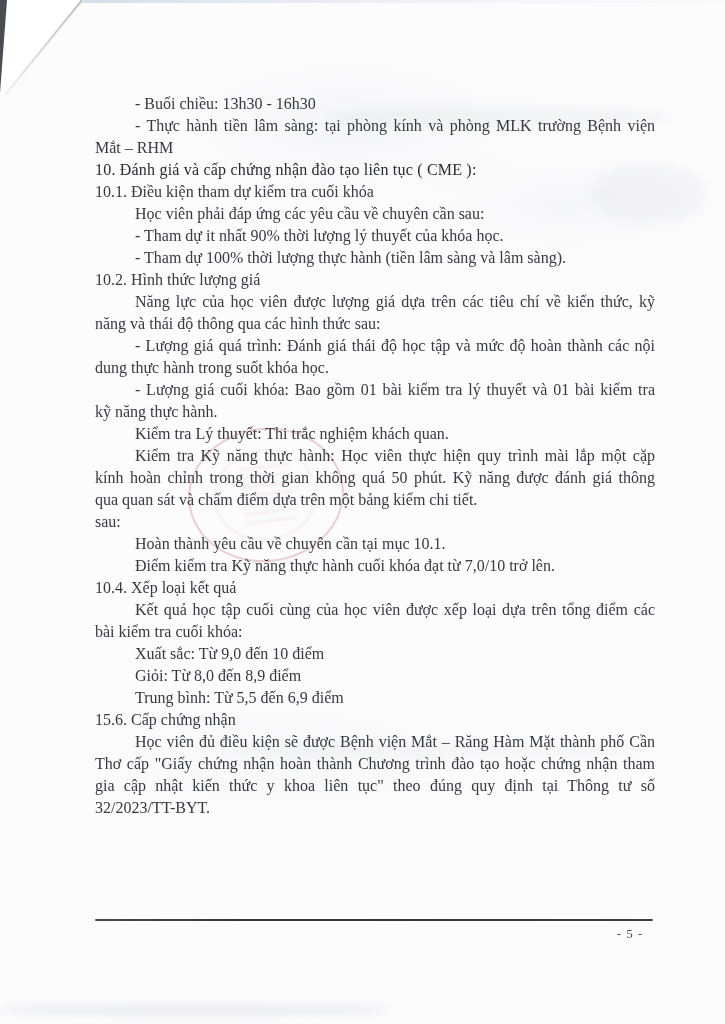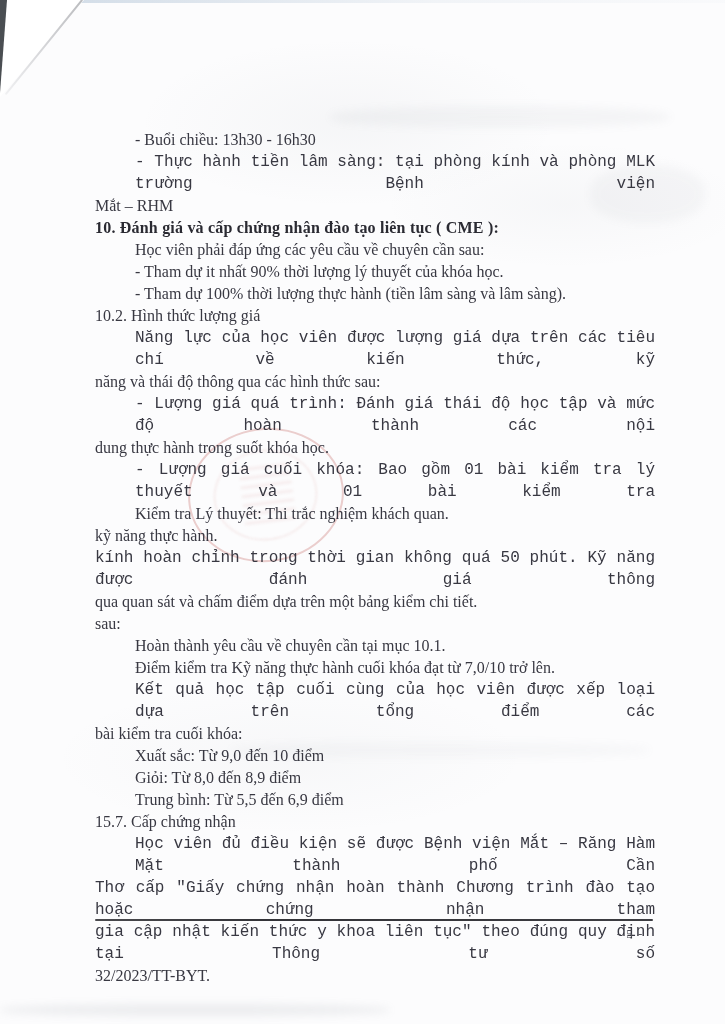--- a/index.html
+++ b/index.html
@@ -90,26 +90,25 @@
   }
   
   .content {
     position: absolute;
     left: 95px;
     top: 93px;
     width: 560px;
     font-size: 16px;
     line-height: 22px;
     color: #383842;
-    margin-top: 36px;
   }
   .ln { min-height: 22px; }
   .i1 { padding-left: 40px; }
-  .j  { text-align: justify; text-align-last: justify; font-family: Liberation Mono, monospace; }
-  .b  { font-weight: bold; color: #2a2a32; letter-spacing: 0.2px; }
+  .j  { text-align: justify; text-align-last: justify; }
+  .b  { font-weight: normal; color: #2a2a32; letter-spacing: 0.2px; }
   
   .footer-rule {
     position: absolute;
     left: 95px;
     top: 919px;
     width: 558px;
     height: 2px;
     background: linear-gradient(to right, #4a4a4e, #333338 30%, #3d3d42);
     border-radius: 1px;
   }
@@ -142,42 +141,45 @@
   <div class="stamp">
     <div class="stamp-inner"></div>
     <div class="stamp-marks"></div>
   </div>
 
   <div class="content">
     <div class="ln i1">- Buổi chiều: 13h30 -  16h30</div>
     <div class="ln i1 j">- Thực hành tiền lâm sàng:  tại phòng kính và phòng MLK trường Bệnh viện</div>
     <div class="ln">Mắt – RHM</div>
     <div class="ln b">10. Đánh giá và cấp chứng nhận đào tạo liên tục ( CME ):</div>
+    <div class="ln">10.1. Điều kiện tham dự kiểm tra cuối khóa</div>
     <div class="ln i1">Học viên phải đáp ứng các yêu cầu về chuyên cần sau:</div>
     <div class="ln i1">- Tham dự it nhất 90% thời lượng lý thuyết của khóa học.</div>
     <div class="ln i1">- Tham dự 100% thời lượng thực hành (tiền lâm sàng và lâm sàng).</div>
     <div class="ln">10.2. Hình thức lượng giá</div>
     <div class="ln i1 j">Năng lực của học viên được lượng giá dựa trên các tiêu chí về kiến thức, kỹ</div>
     <div class="ln">năng và thái độ thông qua các hình thức sau:</div>
     <div class="ln i1 j">- Lượng giá quá trình: Đánh giá thái độ học tập và mức độ hoàn thành các nội</div>
     <div class="ln">dung thực hành trong suốt khóa học.</div>
     <div class="ln i1 j">- Lượng giá cuối khóa: Bao gồm 01 bài kiểm tra lý thuyết và 01 bài kiểm tra</div>
+    <div class="ln">kỹ năng thực hành.</div>
     <div class="ln i1">Kiểm tra Lý thuyết: Thi trắc nghiệm khách quan.</div>
-    <div class="ln">kỹ năng thực hành.</div>
+    <div class="ln i1 j">Kiểm tra Kỹ năng thực hành: Học viên thực hiện quy trình mài lắp một cặp</div>
     <div class="ln j">kính hoàn chỉnh trong thời gian không quá 50 phút. Kỹ năng được đánh giá thông</div>
     <div class="ln">qua quan sát và chấm điểm dựa trên một bảng kiểm chi tiết.</div>
     <div class="ln">sau:</div>
     <div class="ln i1">Hoàn thành yêu cầu về chuyên cần tại mục 10.1.</div>
     <div class="ln i1">Điểm kiểm tra Kỹ năng thực hành cuối khóa đạt từ 7,0/10 trở lên.</div>
+    <div class="ln">10.4. Xếp loại kết quả</div>
     <div class="ln i1 j">Kết quả học tập cuối cùng của học viên được xếp loại dựa trên tổng điểm các</div>
     <div class="ln">bài kiểm tra cuối khóa:</div>
     <div class="ln i1">Xuất sắc: Từ 9,0 đến 10 điểm</div>
     <div class="ln i1">Giỏi: Từ 8,0 đến 8,9 điểm</div>
     <div class="ln i1">Trung bình: Từ 5,5 đến 6,9 điểm</div>
-    <div class="ln">15.7. Cấp chứng nhận</div>
+    <div class="ln">15.6. Cấp chứng nhận</div>
     <div class="ln i1 j">Học viên đủ điều kiện sẽ được Bệnh viện Mắt – Răng Hàm Mặt thành phố Cần</div>
     <div class="ln j">Thơ cấp "Giấy chứng nhận hoàn thành Chương trình đào tạo hoặc chứng nhận tham</div>
     <div class="ln j">gia cập nhật kiến thức y khoa liên tục" theo đúng quy định tại Thông tư số</div>
     <div class="ln">32/2023/TT-BYT.</div>
   </div>
 
   <div class="footer-rule"></div>
   <div class="page-num">- 5 -</div>
 
 </div>

